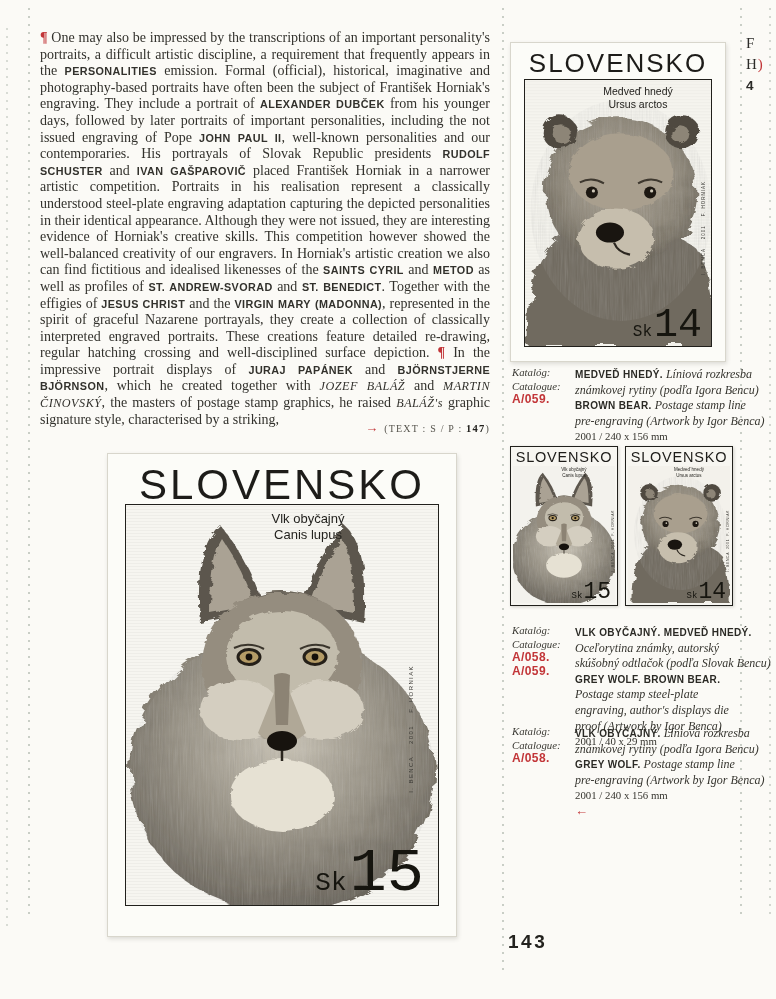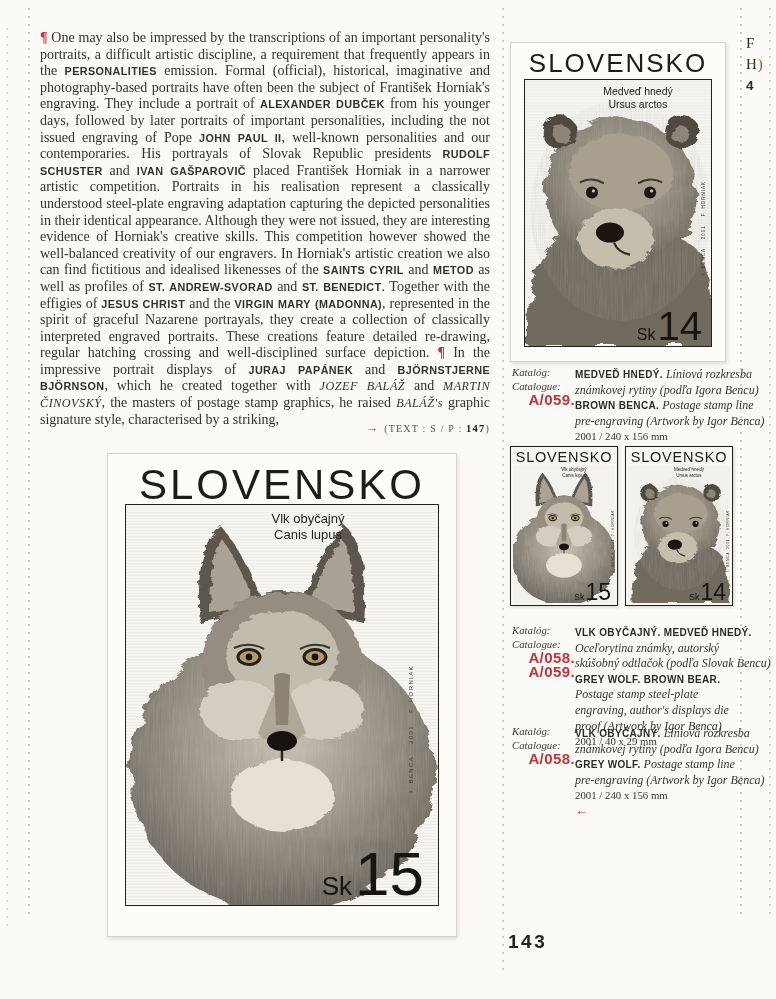--- a/index.html
+++ b/index.html
@@ -41,21 +41,21 @@
 
   
   .sheet{position:absolute;background:#fcfcf8;border:1px solid #d8d6cc;
     box-shadow:1px 2px 4px rgba(90,90,80,.18);}
   .sheet-title{text-align:center;color:#1d1c19;font-family:Liberation Sans, sans-serif;white-space:nowrap;}
   .frame{position:absolute;border:1px solid #21201c;background:#f6f5f0;overflow:hidden;}
   .frame svg.art{position:absolute;left:0;top:0;width:100%;height:100%;}
   .species{position:absolute;z-index:3;text-align:center;
     font-family:"Liberation Sans",sans-serif;color:#23221e;}
   .value{position:absolute;z-index:3;display:flex;align-items:baseline;color:#16150f;
-    font-family:Liberation Sans, sans-serif;justify-content:space-between;}
+    font-family:Liberation Mono, monospace;justify-content:space-between;}
   .credit{position:absolute;z-index:3;writing-mode:vertical-rl;transform:rotate(180deg);
     font-family:"Liberation Sans",sans-serif;color:#3c3b36;white-space:pre;}
 
   
   .wolf-sheet{left:107px;top:453px;width:348px;height:482px;}
   .wolf-sheet .sheet-title{margin-top:7px;font-size:42px;letter-spacing:3px;}
   .wolf-frame{left:17px;right:17px;top:50px;bottom:30px;}
   .wolf-frame .species{left:0;right:0;top:6px;padding-left:52px;font-size:13px;line-height:15.5px;}
   .wolf-frame .value{bottom:3px;right:14px;}
   .wolf-frame .value .cur{font-size:26px;margin-right:3px;}
@@ -82,22 +82,22 @@
   .stamp-small .value{bottom:2px;right:6px;}
   .stamp-small .value .cur{font-size:9px;margin-right:1px;}
   .stamp-small .value .num{font-size:23px;line-height:.9;}
   .stamp-small .credit{right:2px;top:40%;font-size:3.5px;letter-spacing:.6px;}
 
   
   .catalog-entry{position:absolute;left:512px;width:232px;display:flex;}
   .cat-labels{width:63px;flex:none;}
   .cat-content{flex:1;}
   .cat-lab{font-style:italic;font-size:10.8px;line-height:13.6px;color:#3a3933;}
-  .cat-code{font-family:"Liberation Sans",sans-serif;font-weight:700;font-size:15px;line-height:13.6px;
-    letter-spacing:.4px;color:var(--red);text-align:right;}
+  .cat-code{font-family:"Liberation Sans",sans-serif;font-weight:700;font-size:12px;line-height:13.6px;
+    letter-spacing:.4px;color:var(--red);}
   .cat-line{line-height:13.6px;white-space:nowrap;}
   .seg-b{font-family:"Liberation Sans",sans-serif;font-weight:700;font-size:10px;letter-spacing:.35px;color:#2b2a25;}
   .seg-i{font-style:italic;font-size:12px;color:#35342e;}
   .seg-pl{font-size:10.8px;color:#35342e;}
   .seg-arrow{color:var(--red);font-size:13px;}
   .entry-0{top:366px;}
   .entry-1{top:624px;}
   .entry-2{top:725px;}
 
   .pageno{position:absolute;left:508px;top:931px;
@@ -288,21 +288,21 @@
 
   <div class="catalog-entry entry-0">
     <div class="cat-labels">
         <div class="cat-lab">Katalóg:</div>
         <div class="cat-lab">Catalogue:</div>
         <div class="cat-code">A/059.</div>
       </div>
     <div class="cat-content">
         <div class="cat-line"><span class="seg-b">MEDVEĎ HNEDÝ.</span><span class="seg-i"> Líniová rozkresba</span></div>
         <div class="cat-line"><span class="seg-i">známkovej rytiny (podľa Igora Bencu)</span></div>
-        <div class="cat-line"><span class="seg-b">BROWN BENCA.</span><span class="seg-i"> Postage stamp line</span></div>
+        <div class="cat-line"><span class="seg-b">BROWN BEAR.</span><span class="seg-i"> Postage stamp line</span></div>
         <div class="cat-line"><span class="seg-i">pre-engraving (Artwork by Igor Benca)</span></div>
         <div class="cat-line"><span class="seg-pl">2001 / 240 x 156 mm</span></div>
       </div>
   </div>
   <div class="catalog-entry entry-1">
     <div class="cat-labels">
         <div class="cat-lab">Katalóg:</div>
         <div class="cat-lab">Catalogue:</div>
         <div class="cat-code">A/058.</div>
         <div class="cat-code">A/059.</div>

